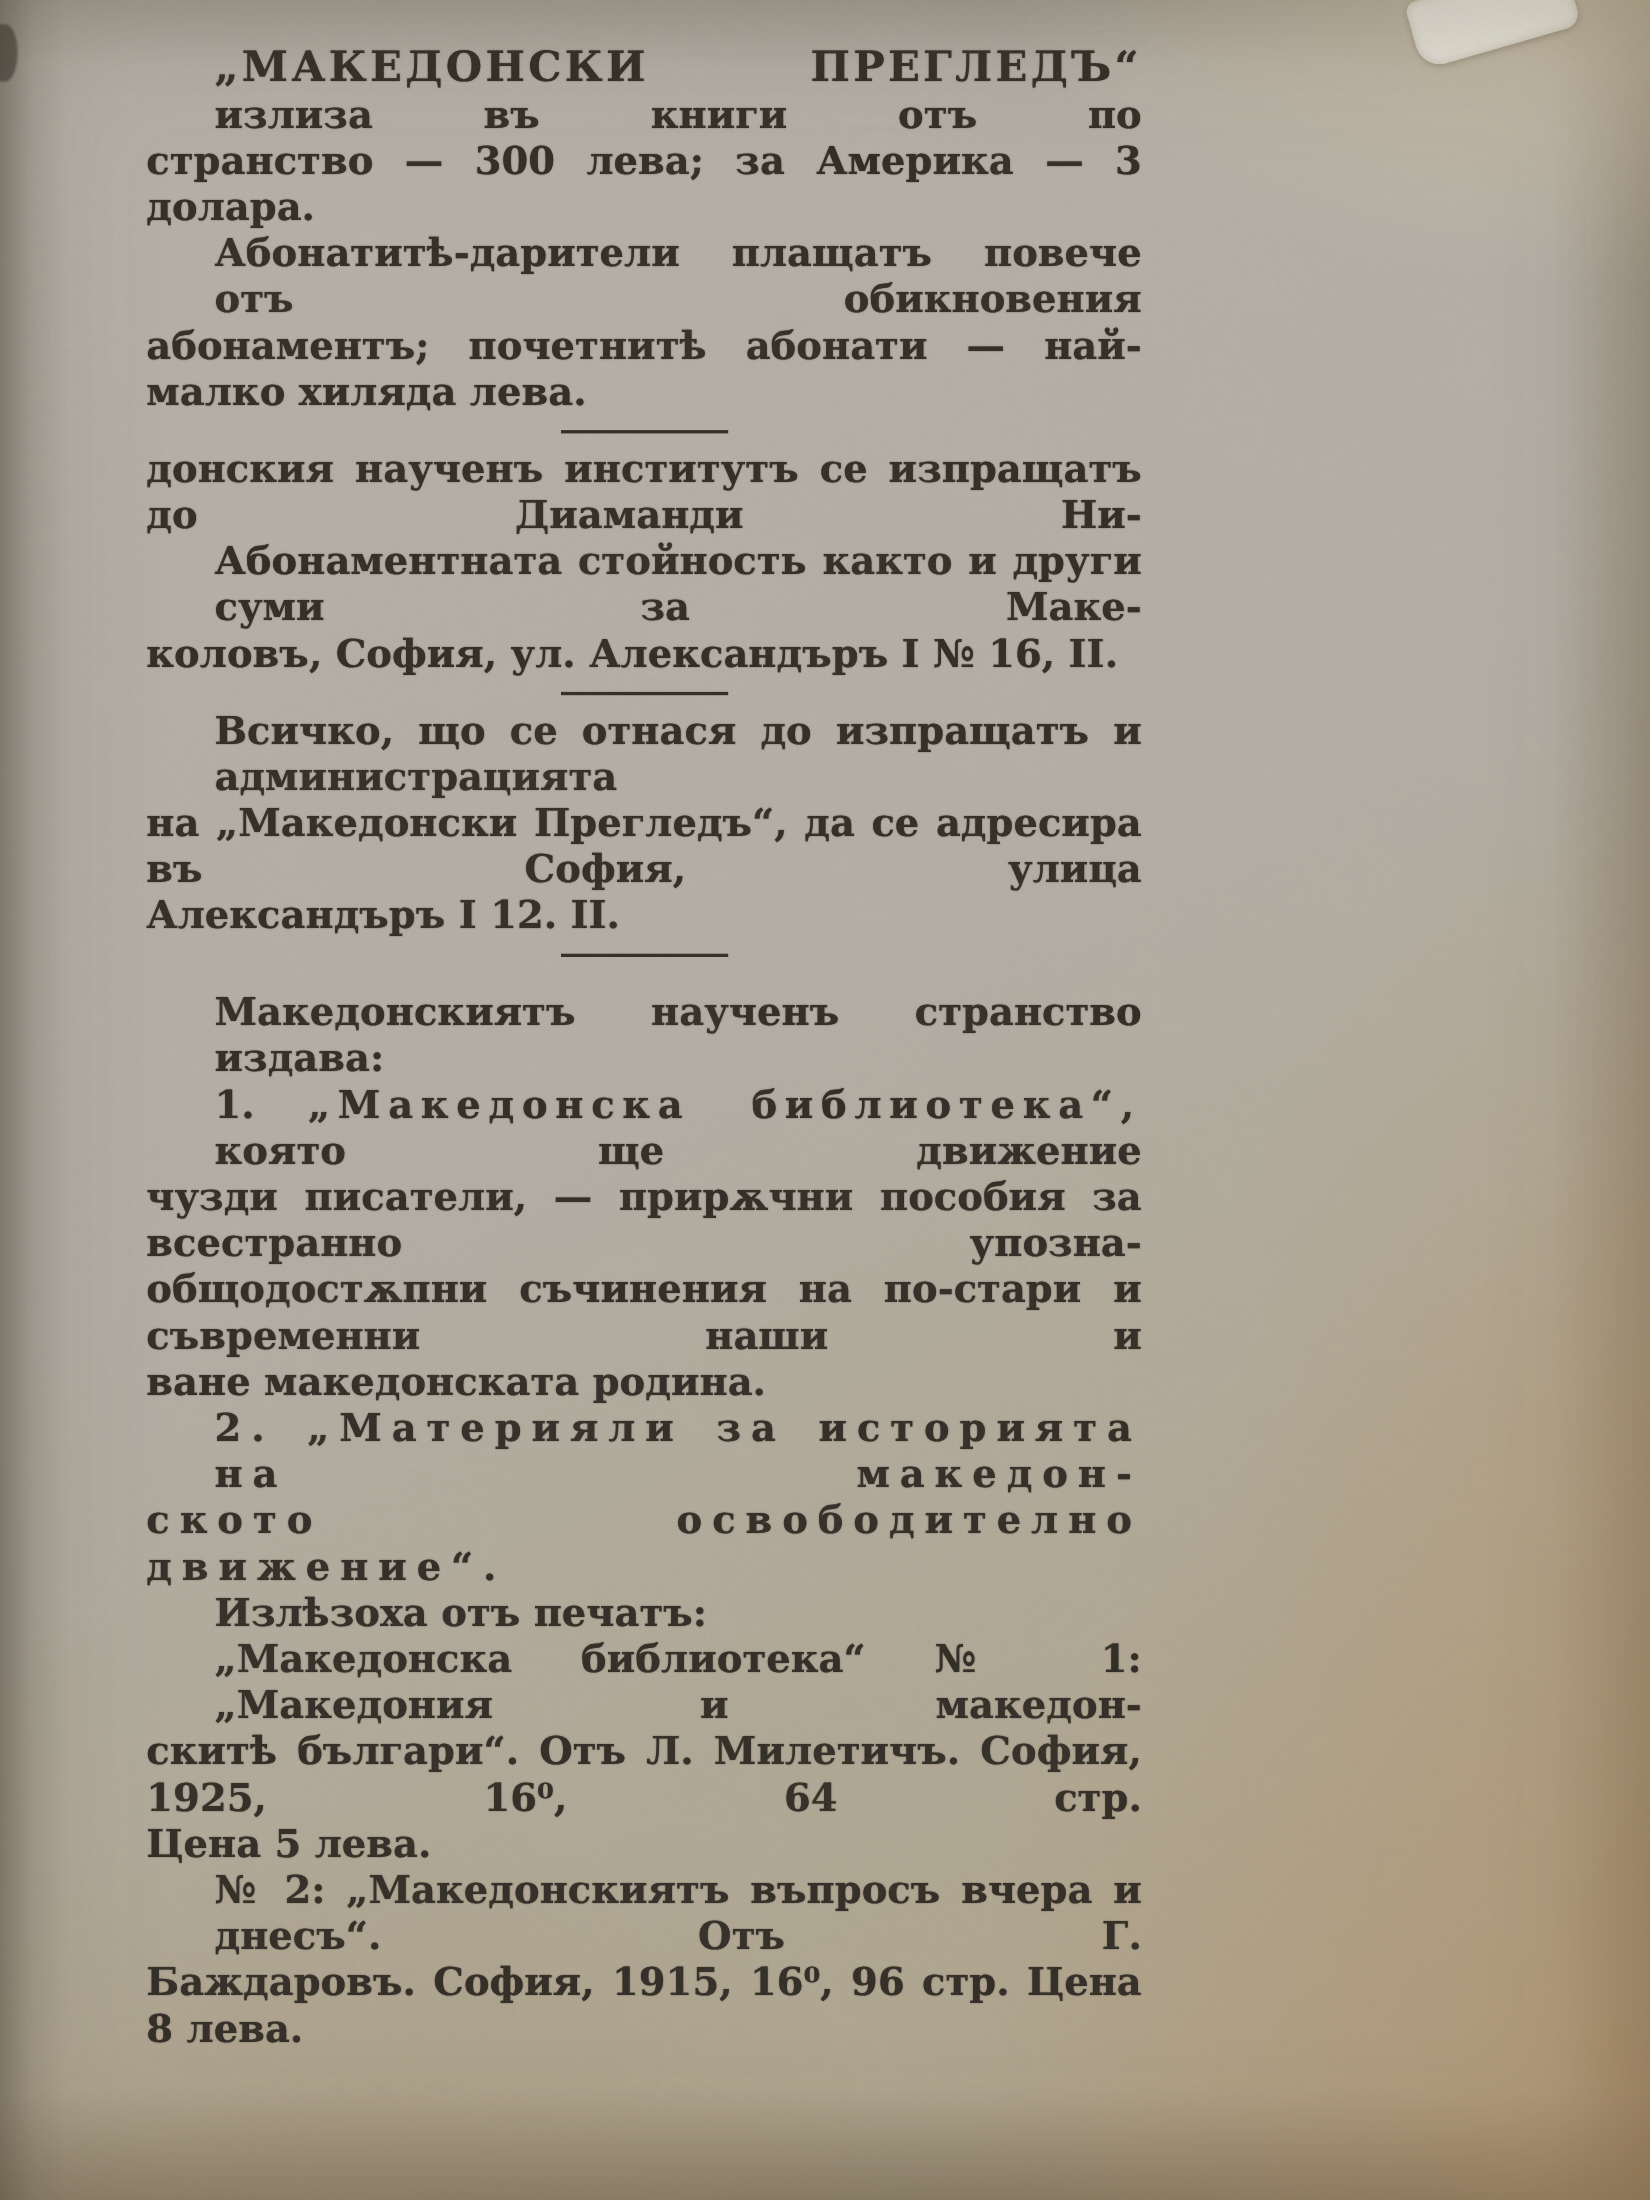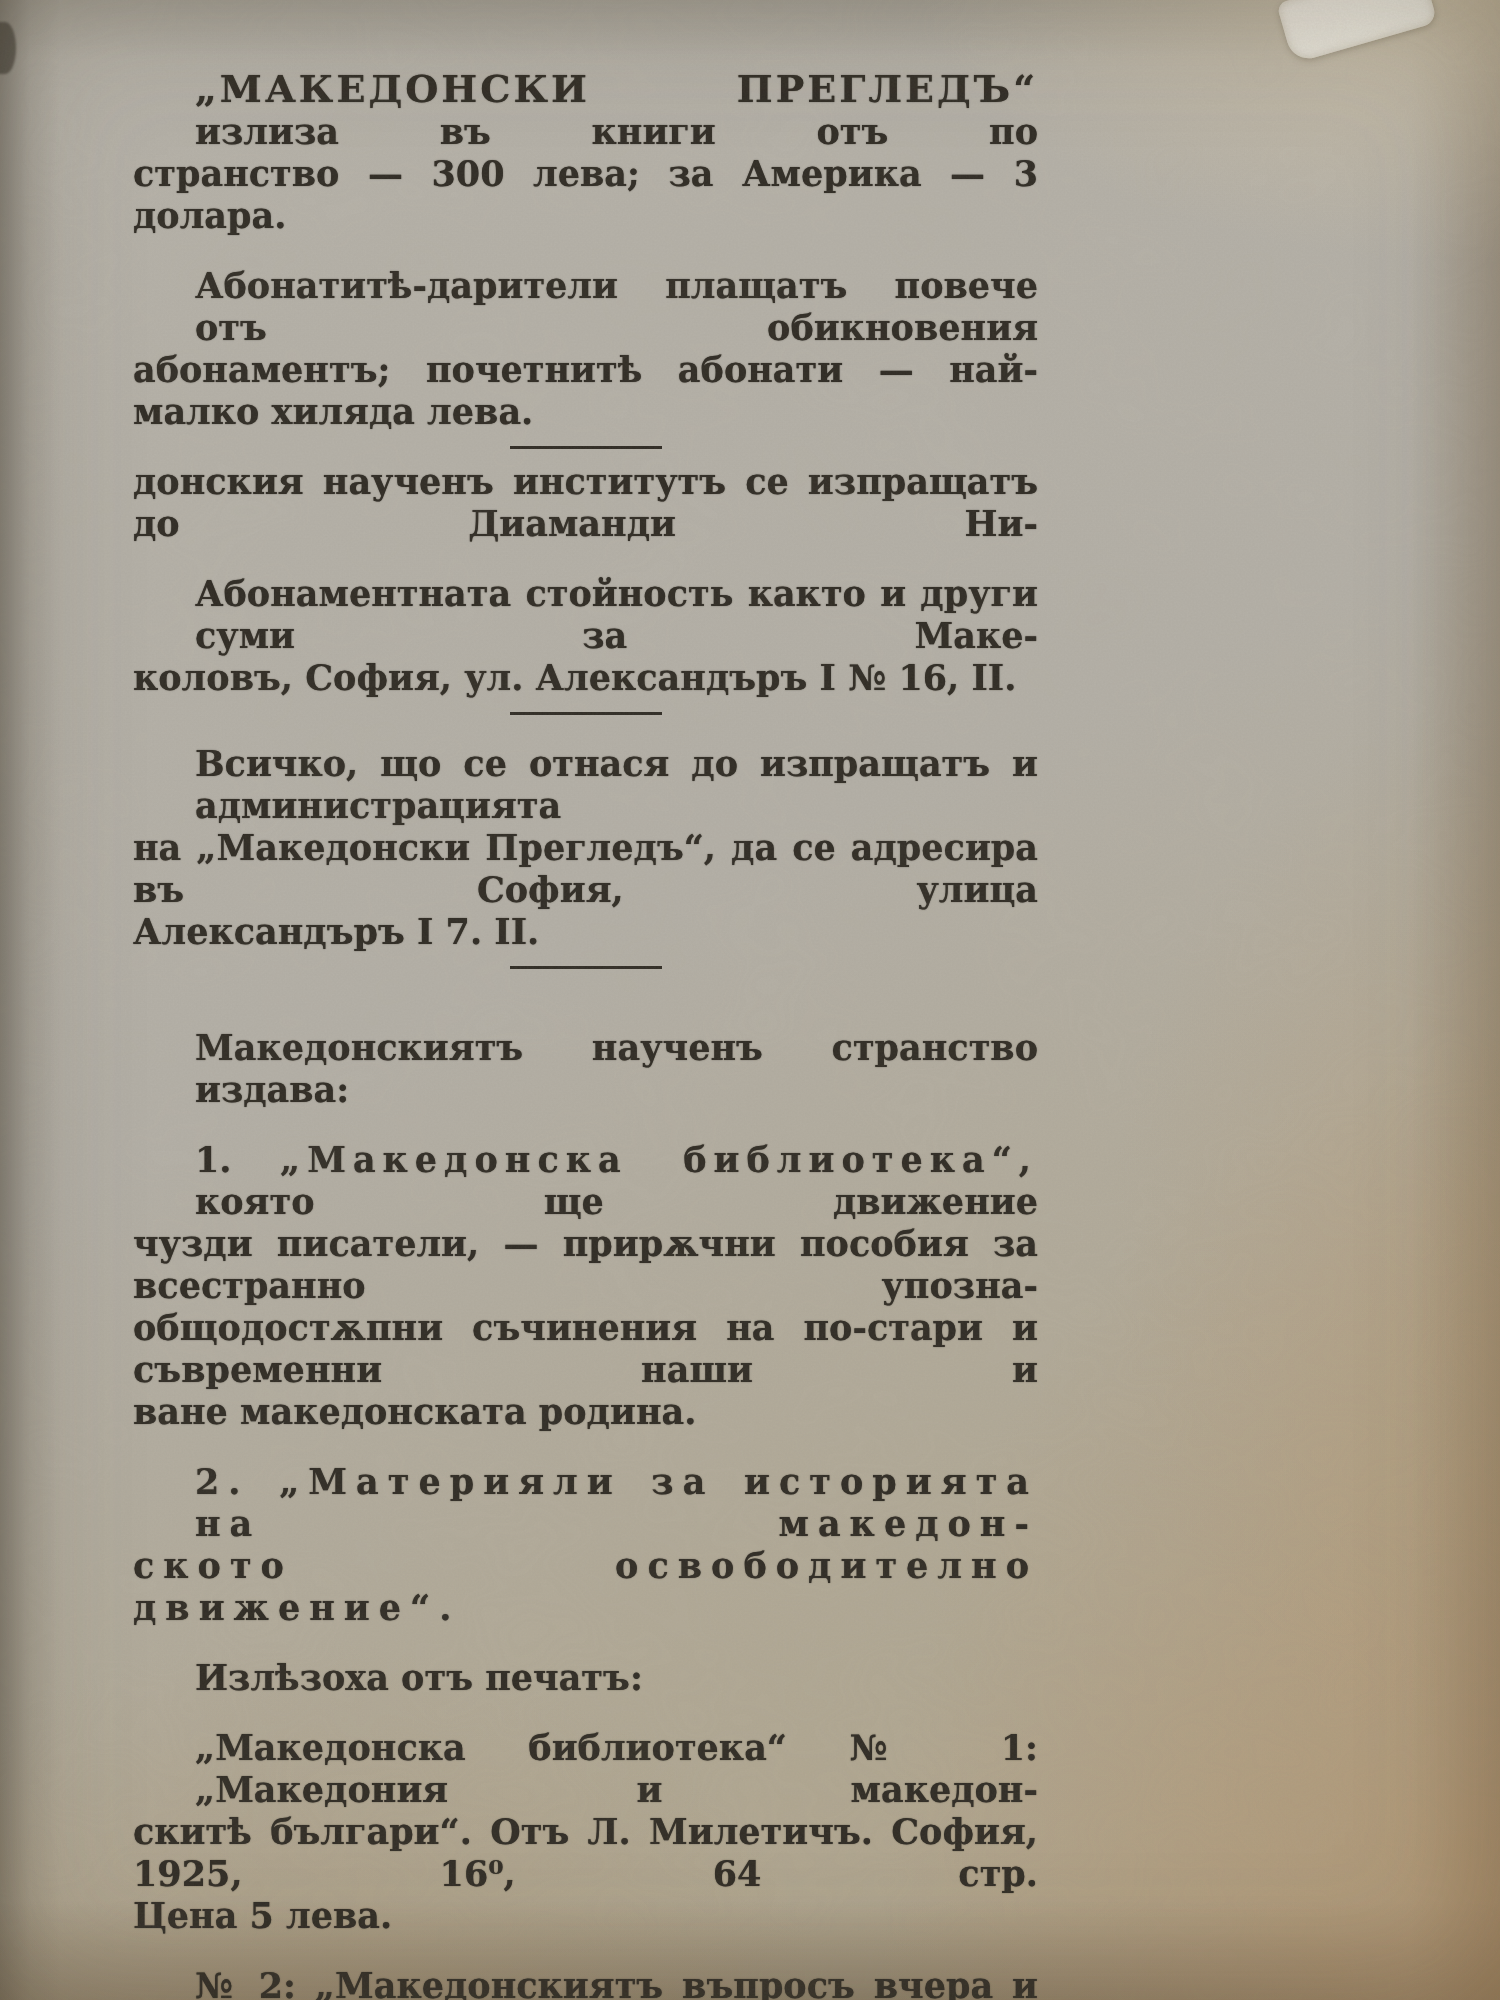--- a/index.html
+++ b/index.html
@@ -35,21 +35,21 @@
     background:rgba(40,36,30,.55);border-radius:0 60% 60% 0;filter:blur(1px);
   }
   
   .column{
     position:absolute;left:133px;top:40px;width:905px;
     font-size:35px;font-weight:700;line-height:42px;color:#2e2a23;
     text-shadow:0 0 1.2px rgba(46,42,35,.85);
   }
   .line{display:block;text-align:justify;text-align-last:justify;white-space:normal;}
   .line.last{text-align-last:left;}
-  .line.first{padding-left:62px;margin-top:28px;}
+  .line.first{padding-left:62px;}
   .journal-title{font-size:38px;letter-spacing:3px;}
   .sp{letter-spacing:7px;}
   .sp-line .line{letter-spacing:9px;}
   .hr{width:152px;border:0;border-top:3px solid #2e2a23;margin:13px auto 12px auto;}
   .gap-sm{height:18px;}
 </style>
 </head>
 <body>
 
 <div class="paper"></div>
@@ -78,21 +78,21 @@
     <div class="line">донския наученъ институтъ се изпращатъ до Диаманди Ни-</div>
     <div class="line first">Абонаментната стойность както и други суми за Маке-</div>
     <div class="line last">коловъ, София, ул. Александъръ I № 16, II.</div>
   </div>
 
   <hr class="hr">
 
   <div>
     <div class="line first">Всичко, що се отнася до изпращатъ и администрацията</div>
     <div class="line">на „Македонски Прегледъ“, да се адресира въ София, улица</div>
-    <div class="line last">Александъръ I 7. II.</div>
+    <div class="line last">Александъръ I 12. II.</div>
   </div>
 
   <hr class="hr">
   <div class="gap-sm"></div>
 
   <div class="line first last">Македонскиятъ наученъ странство издава:</div>
 
   <div>
     <div class="line first"><span>1. </span><span class="sp">„Македонска библиотека“,</span><span> която ще движение</span></div>
     <div class="line">чузди писатели, — прирѫчни пособия за всестранно упозна-</div>

